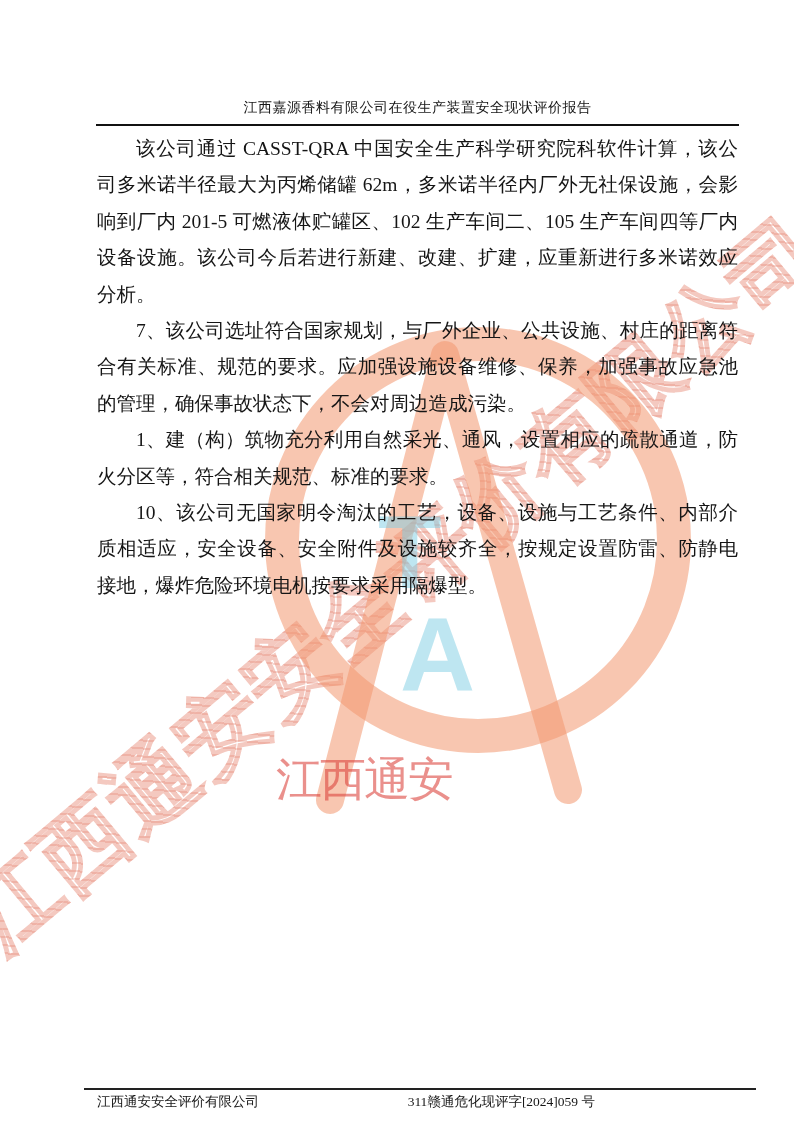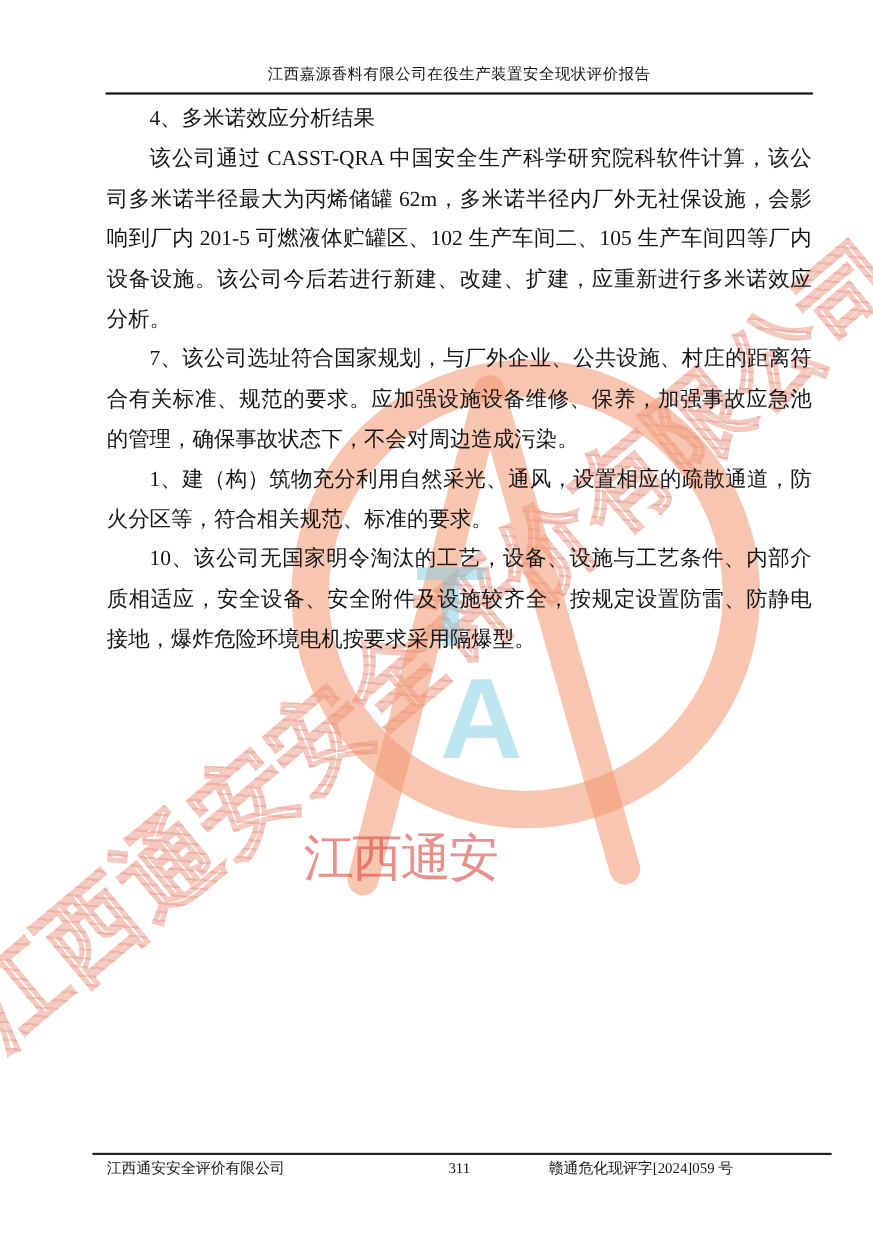--- a/index.html
+++ b/index.html
@@ -51,21 +51,21 @@
     left:276px;top:754px;
     font-size:46px;
     font-weight:400;
     letter-spacing:-2px;
     line-height:1.12;
     color:rgba(220,70,64,0.60);
     white-space:nowrap;
   }
 
   
-  .doc{position:absolute;inset:0;z-index:2;}
+  .doc{position:absolute;inset:0;z-index:2;margin-top:40px;}
 
   .header-title{
     position:absolute;
     left:97px;top:59px;width:641px;
     text-align:center;
     font-size:14px;
     letter-spacing:0.5px;
     color:#161616;
   }
   .header-rule{
@@ -94,21 +94,21 @@
     background:#222;
   }
   .footer-row{
     position:absolute;
     left:97px;top:1053px;width:641px;
     display:flex;align-items:baseline;
     font-size:13.5px;color:#161616;
   }
   .footer-left{flex:1;text-align:left;}
   .footer-center{flex:0 0 auto;text-align:left;}
-  .footer-right{flex:1;text-align:center;}
+  .footer-right{flex:1;text-align:left;}
 </style>
 </head>
 <body>
 
 <div class="page">
 
   <div class="wm-layer">
 
     <div class="wm-diagonal">江西通安安全评价有限公司</div>
 
@@ -122,21 +122,20 @@
 
     <div class="wm-stamp">江西通安</div>
   </div>
 
   <div class="doc">
 
     <div class="header-title">江西嘉源香料有限公司在役生产装置安全现状评价报告</div>
     <div class="header-rule"></div>
 
     <div class="content">
-      <p>4、多米诺效应分析结果</p>
       <p>该公司通过 CASST-QRA 中国安全生产科学研究院科软件计算，该公司多米诺半径最大为丙烯储罐 62m，多米诺半径内厂外无社保设施，会影响到厂内 201-5 可燃液体贮罐区、102 生产车间二、105 生产车间四等厂内设备设施。该公司今后若进行新建、改建、扩建，应重新进行多米诺效应分析。</p>
       <p>7、该公司选址符合国家规划，与厂外企业、公共设施、村庄的距离符合有关标准、规范的要求。应加强设施设备维修、保养，加强事故应急池的管理，确保事故状态下，不会对周边造成污染。</p>
       <p>1、建（构）筑物充分利用自然采光、通风，设置相应的疏散通道，防火分区等，符合相关规范、标准的要求。</p>
       <p>10、该公司无国家明令淘汰的工艺，设备、设施与工艺条件、内部介质相适应，安全设备、安全附件及设施较齐全，按规定设置防雷、防静电接地，爆炸危险环境电机按要求采用隔爆型。</p>
     </div>
 
     <div class="footer-rule"></div>
     <div class="footer-row">
       <div class="footer-left">江西通安安全评价有限公司</div>
       <div class="footer-center">311</div>

